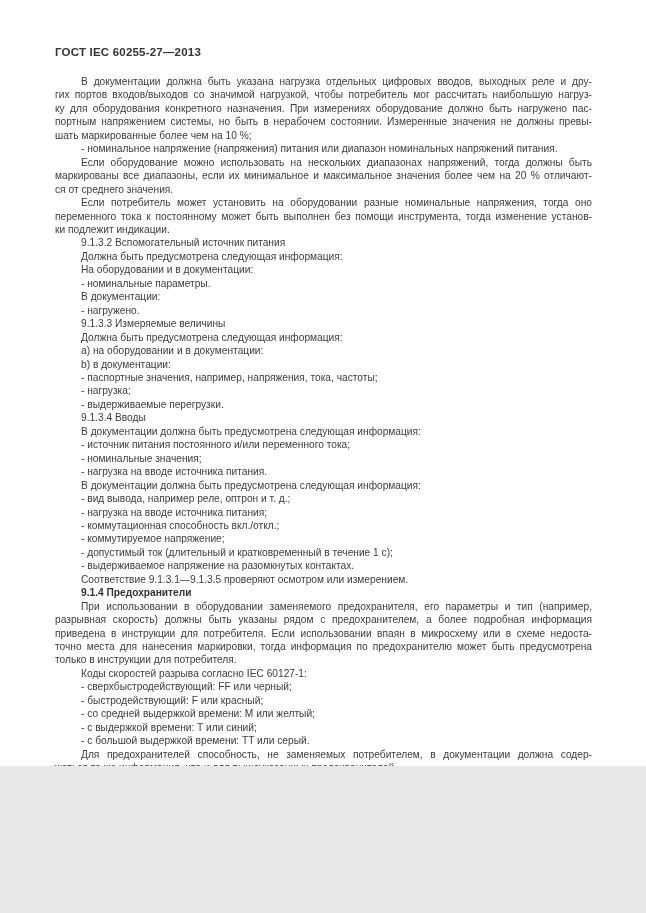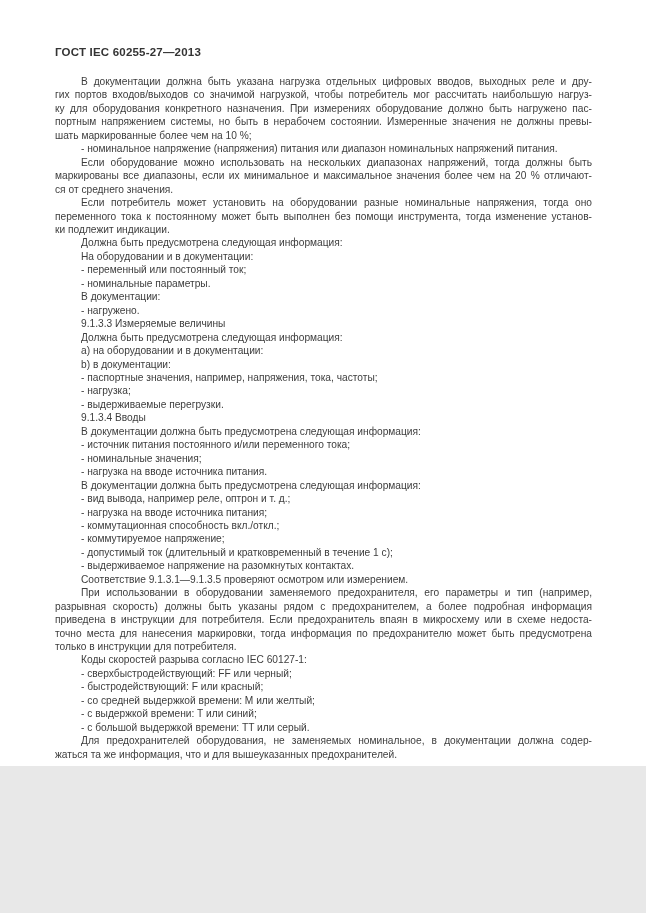--- a/index.html
+++ b/index.html
@@ -62,23 +62,23 @@
       <div class="line jst">ку для оборудования конкретного назначения. При измерениях оборудование должно быть нагружено пас-</div>
       <div class="line jst">портным напряжением системы, но быть в нерабочем состоянии. Измеренные значения не должны превы-</div>
       <div class="line">шать маркированные более чем на 10 %;</div>
       <div class="line ind">- номинальное напряжение (напряжения) питания или диапазон номинальных напряжений питания.</div>
       <div class="line ind jst">Если оборудование можно использовать на нескольких диапазонах напряжений, тогда должны быть</div>
       <div class="line jst">маркированы все диапазоны, если их минимальное и максимальное значения более чем на 20 % отличают-</div>
       <div class="line">ся от среднего значения.</div>
       <div class="line ind jst">Если потребитель может установить на оборудовании разные номинальные напряжения, тогда оно</div>
       <div class="line jst">переменного тока к постоянному может быть выполнен без помощи инструмента, тогда изменение установ-</div>
       <div class="line">ки подлежит индикации.</div>
+      <div class="line ind">9.1.3.2 Вспомогательный источник питания</div>
       <div class="line ind">Должна быть предусмотрена следующая информация:</div>
       <div class="line ind">На оборудовании и в документации:</div>
-      <div class="line ind">- переменный или постоянный ток;</div>
       <div class="line ind">- номинальные параметры.</div>
       <div class="line ind">В документации:</div>
       <div class="line ind">- нагружено.</div>
       <div class="line ind">9.1.3.3 Измеряемые величины</div>
       <div class="line ind">Должна быть предусмотрена следующая информация:</div>
       <div class="line ind">a) на оборудовании и в документации:</div>
       <div class="line ind">b) в документации:</div>
       <div class="line ind">- паспортные значения, например, напряжения, тока, частоты;</div>
       <div class="line ind">- нагрузка;</div>
       <div class="line ind">- выдерживаемые перегрузки.</div>
@@ -88,29 +88,30 @@
       <div class="line ind">- номинальные значения;</div>
       <div class="line ind">- нагрузка на вводе источника питания.</div>
       <div class="line ind">В документации должна быть предусмотрена следующая информация:</div>
       <div class="line ind">- вид вывода, например реле, оптрон и т. д.;</div>
       <div class="line ind">- нагрузка на вводе источника питания;</div>
       <div class="line ind">- коммутационная способность вкл./откл.;</div>
       <div class="line ind">- коммутируемое напряжение;</div>
       <div class="line ind">- допустимый ток (длительный и кратковременный в течение 1 с);</div>
       <div class="line ind">- выдерживаемое напряжение на разомкнутых контактах.</div>
       <div class="line ind">Соответствие 9.1.3.1—9.1.3.5 проверяют осмотром или измерением.</div>
+      <div class="line ind bold">9.1.4 Предохранители</div>
       <div class="line ind jst">При использовании в оборудовании заменяемого предохранителя, его параметры и тип (например,</div>
       <div class="line jst">разрывная скорость) должны быть указаны рядом с предохранителем, а более подробная информация</div>
-      <div class="line jst">приведена в инструкции для потребителя. Если предохранитель впаян в микросхему или в схеме недоста-</div>
+      <div class="line jst">приведена в инструкции для потребителя. Если использовании впаян в микросхему или в схеме недоста-</div>
       <div class="line jst">точно места для нанесения маркировки, тогда информация по предохранителю может быть предусмотрена</div>
       <div class="line">только в инструкции для потребителя.</div>
       <div class="line ind">Коды скоростей разрыва согласно IEC 60127-1:</div>
       <div class="line ind">- сверхбыстродействующий: FF или черный;</div>
       <div class="line ind">- быстродействующий: F или красный;</div>
       <div class="line ind">- со средней выдержкой времени: M или желтый;</div>
       <div class="line ind">- с выдержкой времени: T или синий;</div>
       <div class="line ind">- с большой выдержкой времени: TT или серый.</div>
-      <div class="line ind jst">Для предохранителей оборудования, не заменяемых номинальное, в документации должна содер-</div>
+      <div class="line ind jst">Для предохранителей способность, не заменяемых потребителем, в документации должна содер-</div>
       <div class="line">жаться та же информация, что и для вышеуказанных предохранителей.</div>
     </div>
 
   <div class="page-number">32</div>
 </div>
 
 </body></html>

